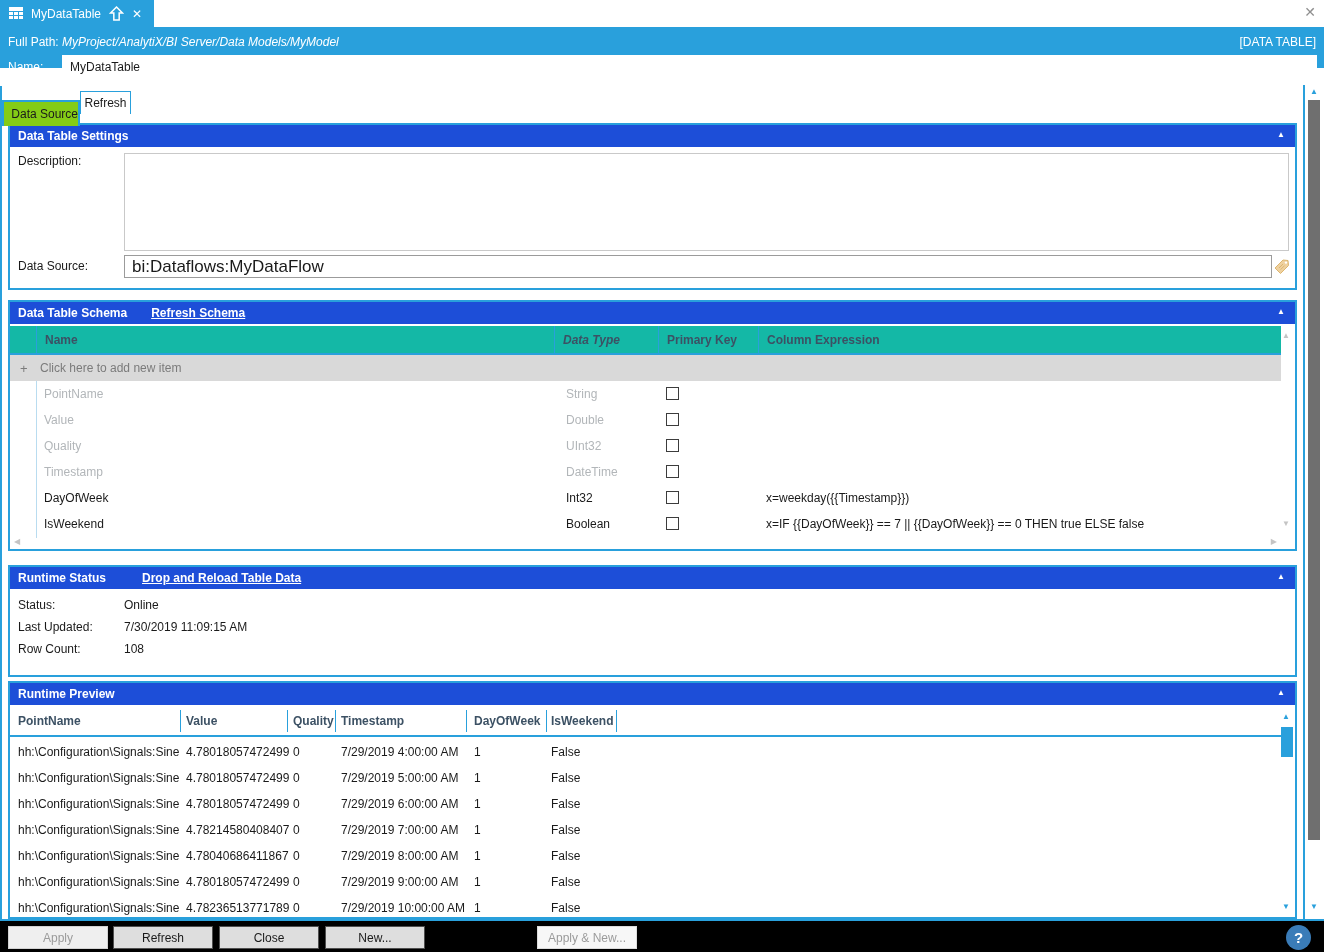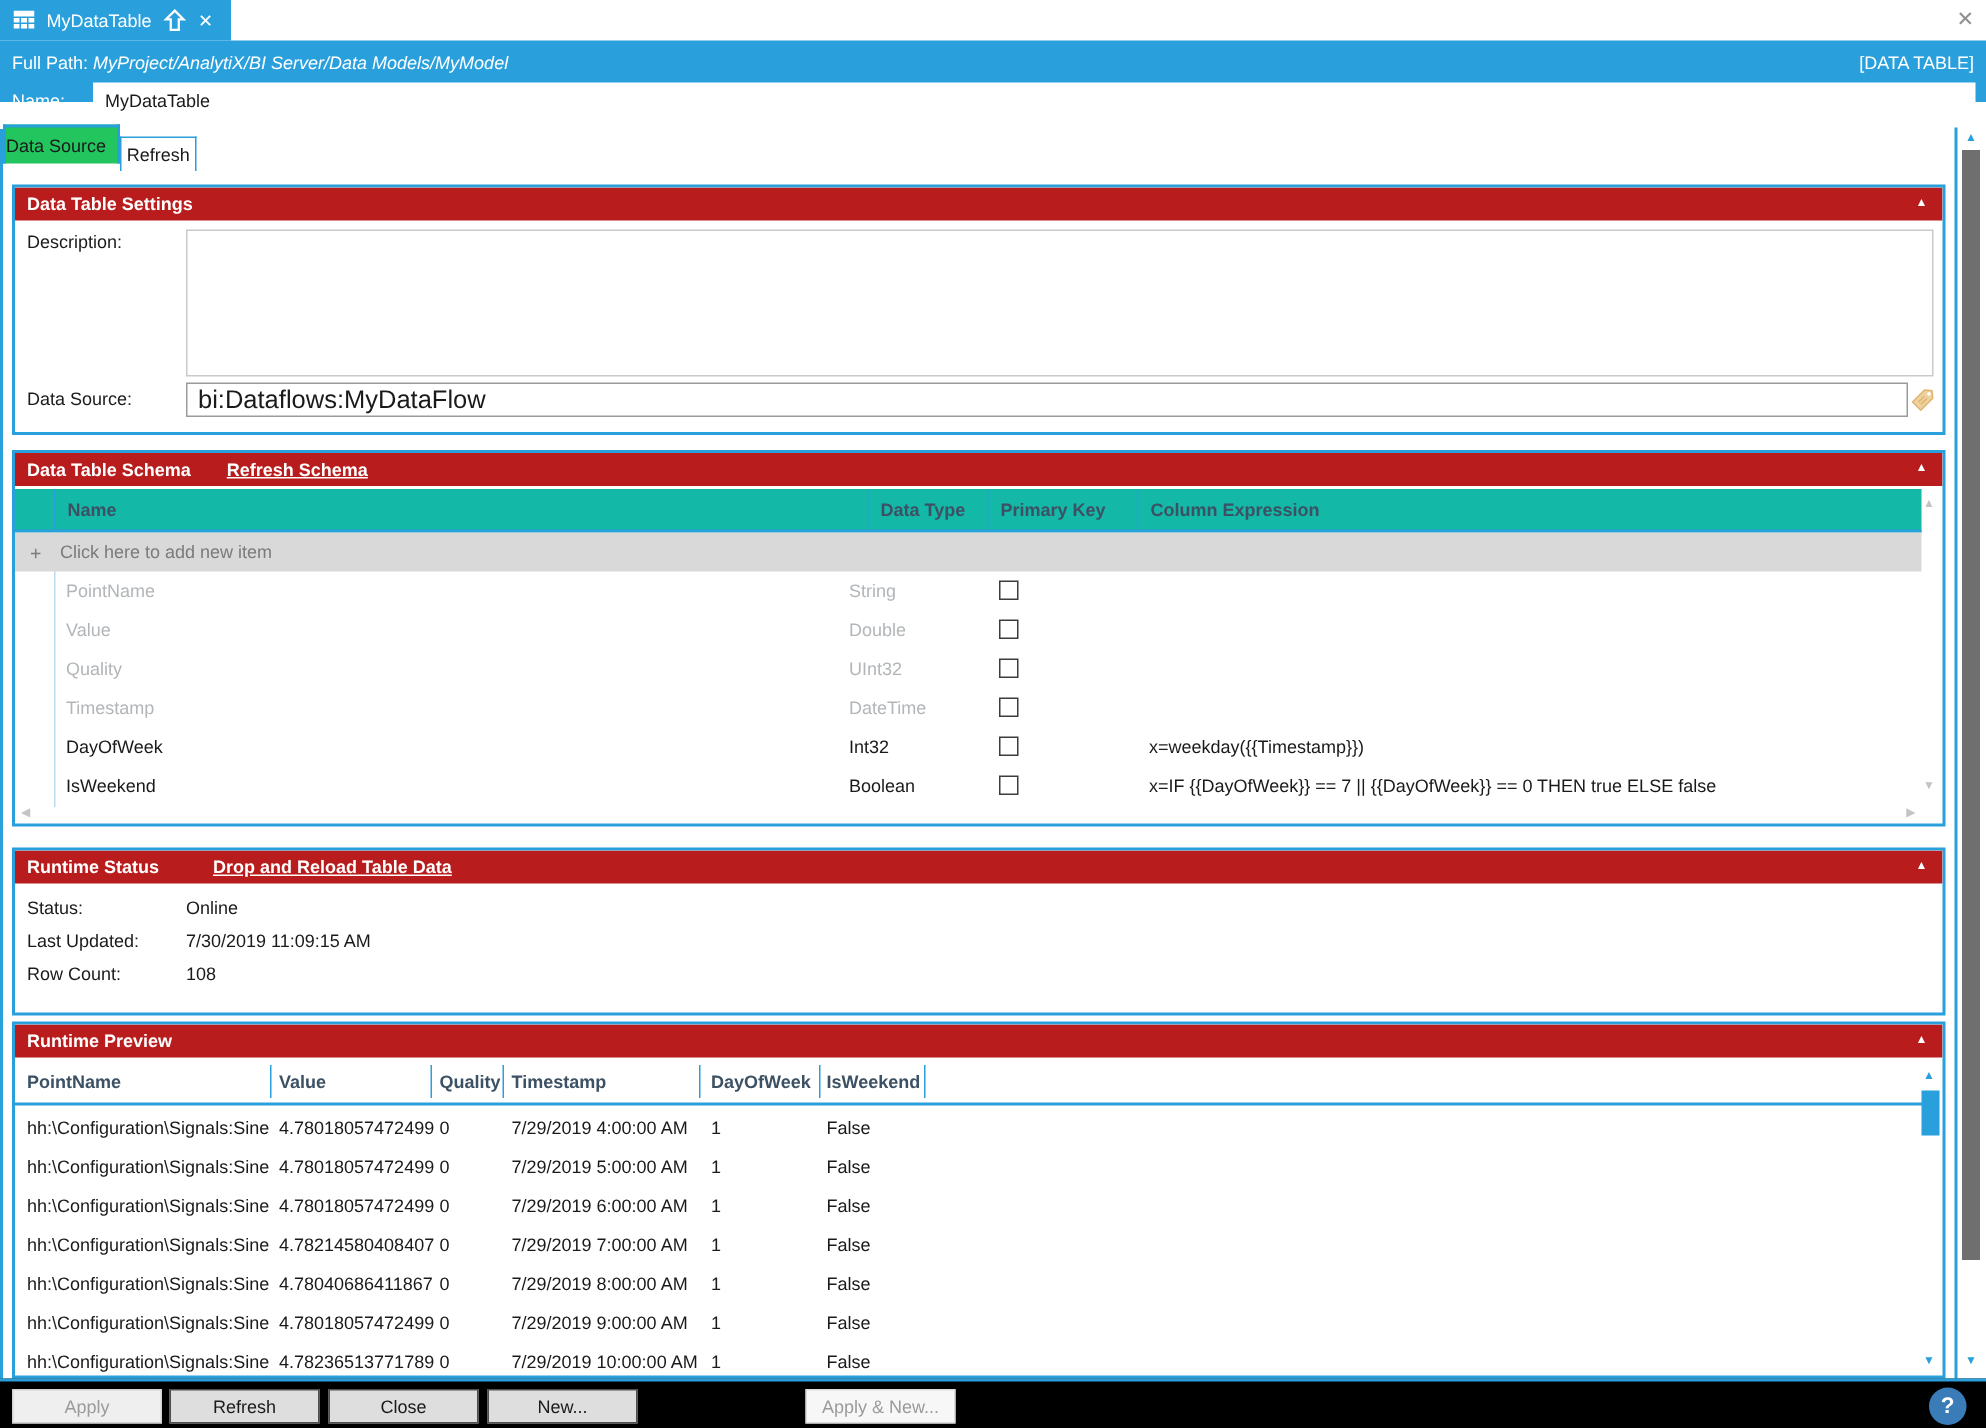--- a/index.html
+++ b/index.html
@@ -21,28 +21,28 @@
   .fullpath-label { position:absolute; left:8px; top:8px; }
   .fullpath-value { position:absolute; left:62px; top:8px; font-style:italic; }
   .type-badge { position:absolute; right:8px; top:8px; }
   .name-label { position:absolute; left:8px; top:33px; }
   .name-input { position:absolute; left:62px; top:28px; width:1255px; height:23px; border:none; background:#fff;
                 font-family:"Liberation Sans",sans-serif; font-size:12px; padding:0 8px; color:#1a1a1a; outline:none; }
 
   .content-left-border { position:absolute; left:0; top:86px; width:2px; height:833px; background:#29A0DC; }
 
   
-  .nav-tab-active { position:absolute; left:2px; top:83px; width:78px; height:26px; background:#22c55e;
-                    border:2px solid #29A0DC; border-bottom:none; display:flex; align-items:center; justify-content:flex-start; z-index:3; }
+  .nav-tab-active { position:absolute; left:2px; top:100px; width:78px; height:26px; background:#84cc16;
+                    border:2px solid #29A0DC; border-bottom:none; display:flex; align-items:center; justify-content:flex-end; z-index:3; }
   .nav-tab { position:absolute; left:80px; top:91px; width:51px; height:23px; background:#fff;
              border:1px solid #29A0DC; border-bottom:none; display:flex; align-items:center; justify-content:center; z-index:2; }
 
   
   .section { position:absolute; left:8px; width:1289px; border:2px solid #29A0DC; background:#fff; overflow:hidden; }
-  .section-header { position:absolute; left:0; top:0; right:0; height:22px; background:#b91c1c; color:#fff;
+  .section-header { position:absolute; left:0; top:0; right:0; height:22px; background:#1d4ed8; color:#fff;
                     display:flex; align-items:center; padding:0 8px; font-weight:bold; }
   .section-link { color:#fff; text-decoration:underline; font-weight:bold; margin-left:24px; cursor:pointer; }
   .collapse { position:absolute; right:10px; top:6px; color:#fff; font-size:8px; line-height:1; cursor:pointer; }
 
   
   .sec-settings { top:123px; height:167px; }
   .desc-label { position:absolute; left:8px; top:29px; }
   .desc-box { position:absolute; left:114px; top:28px; width:1165px; height:98px; border:1px solid #c9c9c9;
               background:#fff; resize:none; outline:none; font-family:"Liberation Sans",sans-serif; font-size:12px; }
   .ds-label { position:absolute; left:8px; top:134px; }
@@ -170,21 +170,21 @@
     <div class="section-header">
       <span>Data Table Schema</span>
       <span class="section-link">Refresh Schema</span>
       <span class="collapse">▲</span>
     </div>
 
     <div class="sch-header-row">
       <div class="sch-h" style="left:26px;  width:522px;">
           <span>Name</span>
         </div>
-      <div class="sch-h" style="left:568px; width:100px;">
+      <div class="sch-h" style="left:544px; width:100px;font-style:italic;">
           <span>Data Type</span>
         </div>
       <div class="sch-h" style="left:648px; width:100px;">
           <span>Primary Key</span>
         </div>
       <div class="sch-h" style="left:748px; width:523px;">
           <span>Column Expression</span>
         </div>
     </div>
     <div class="sch-vline"></div>

